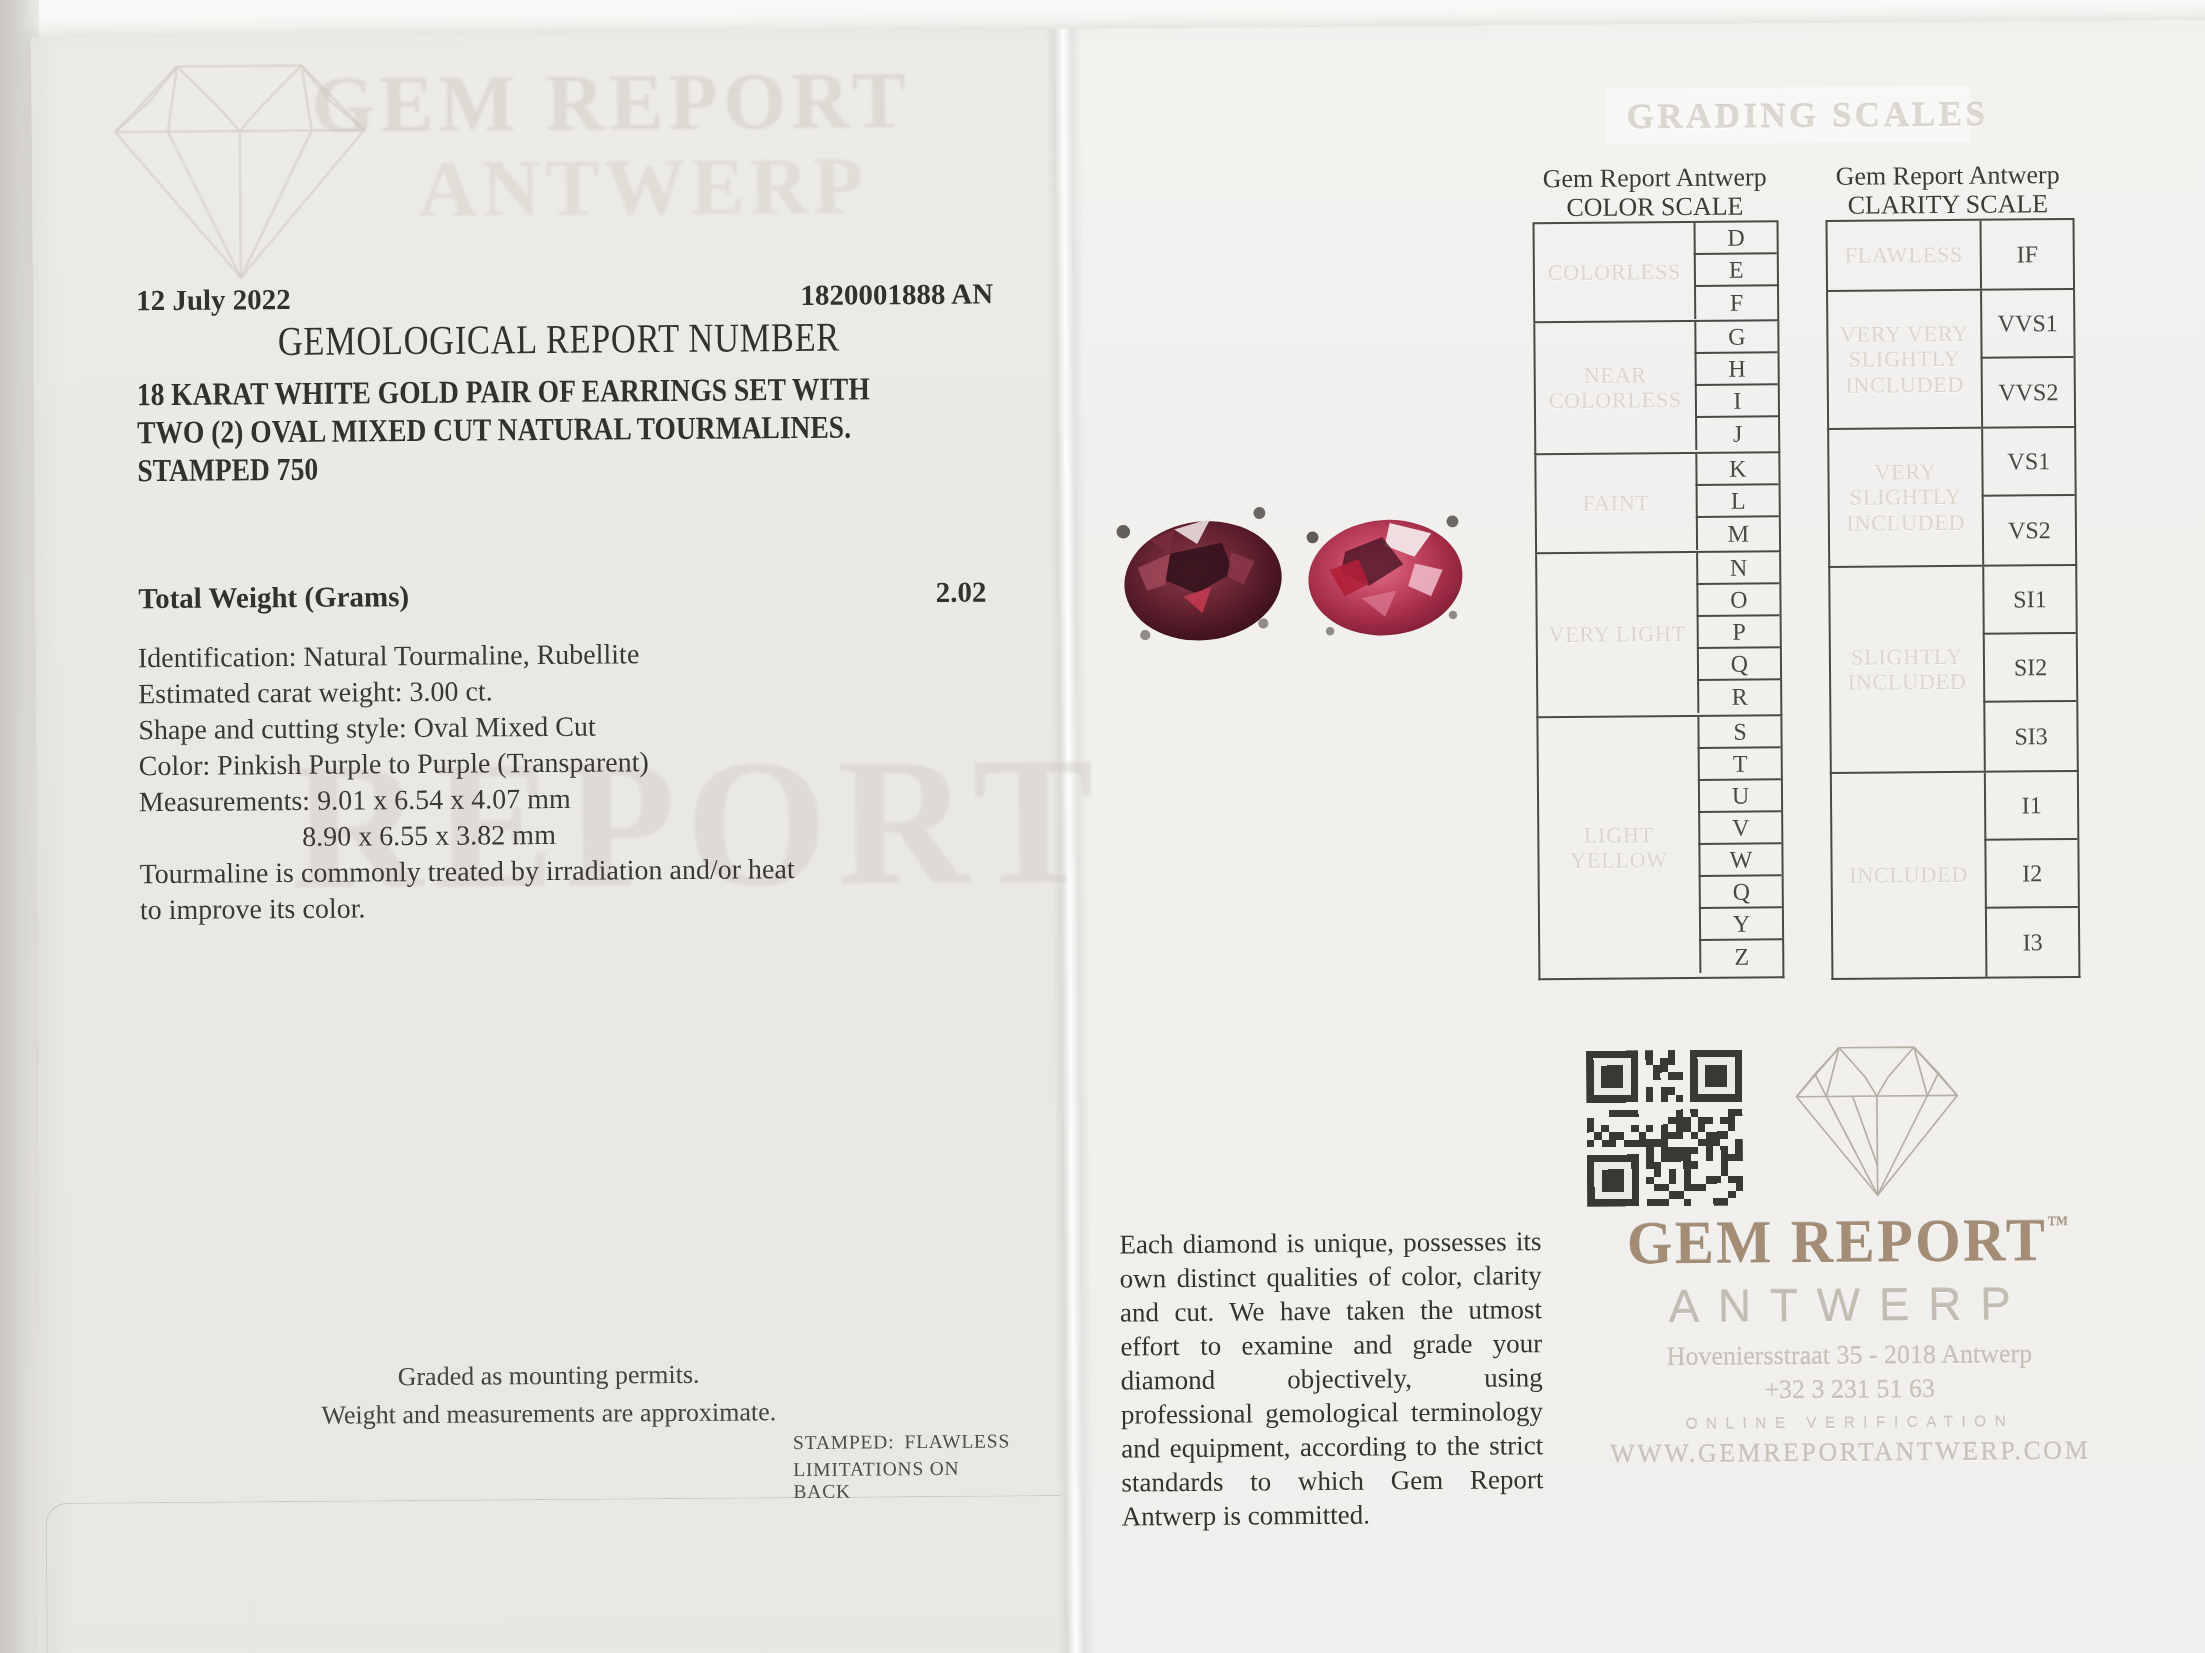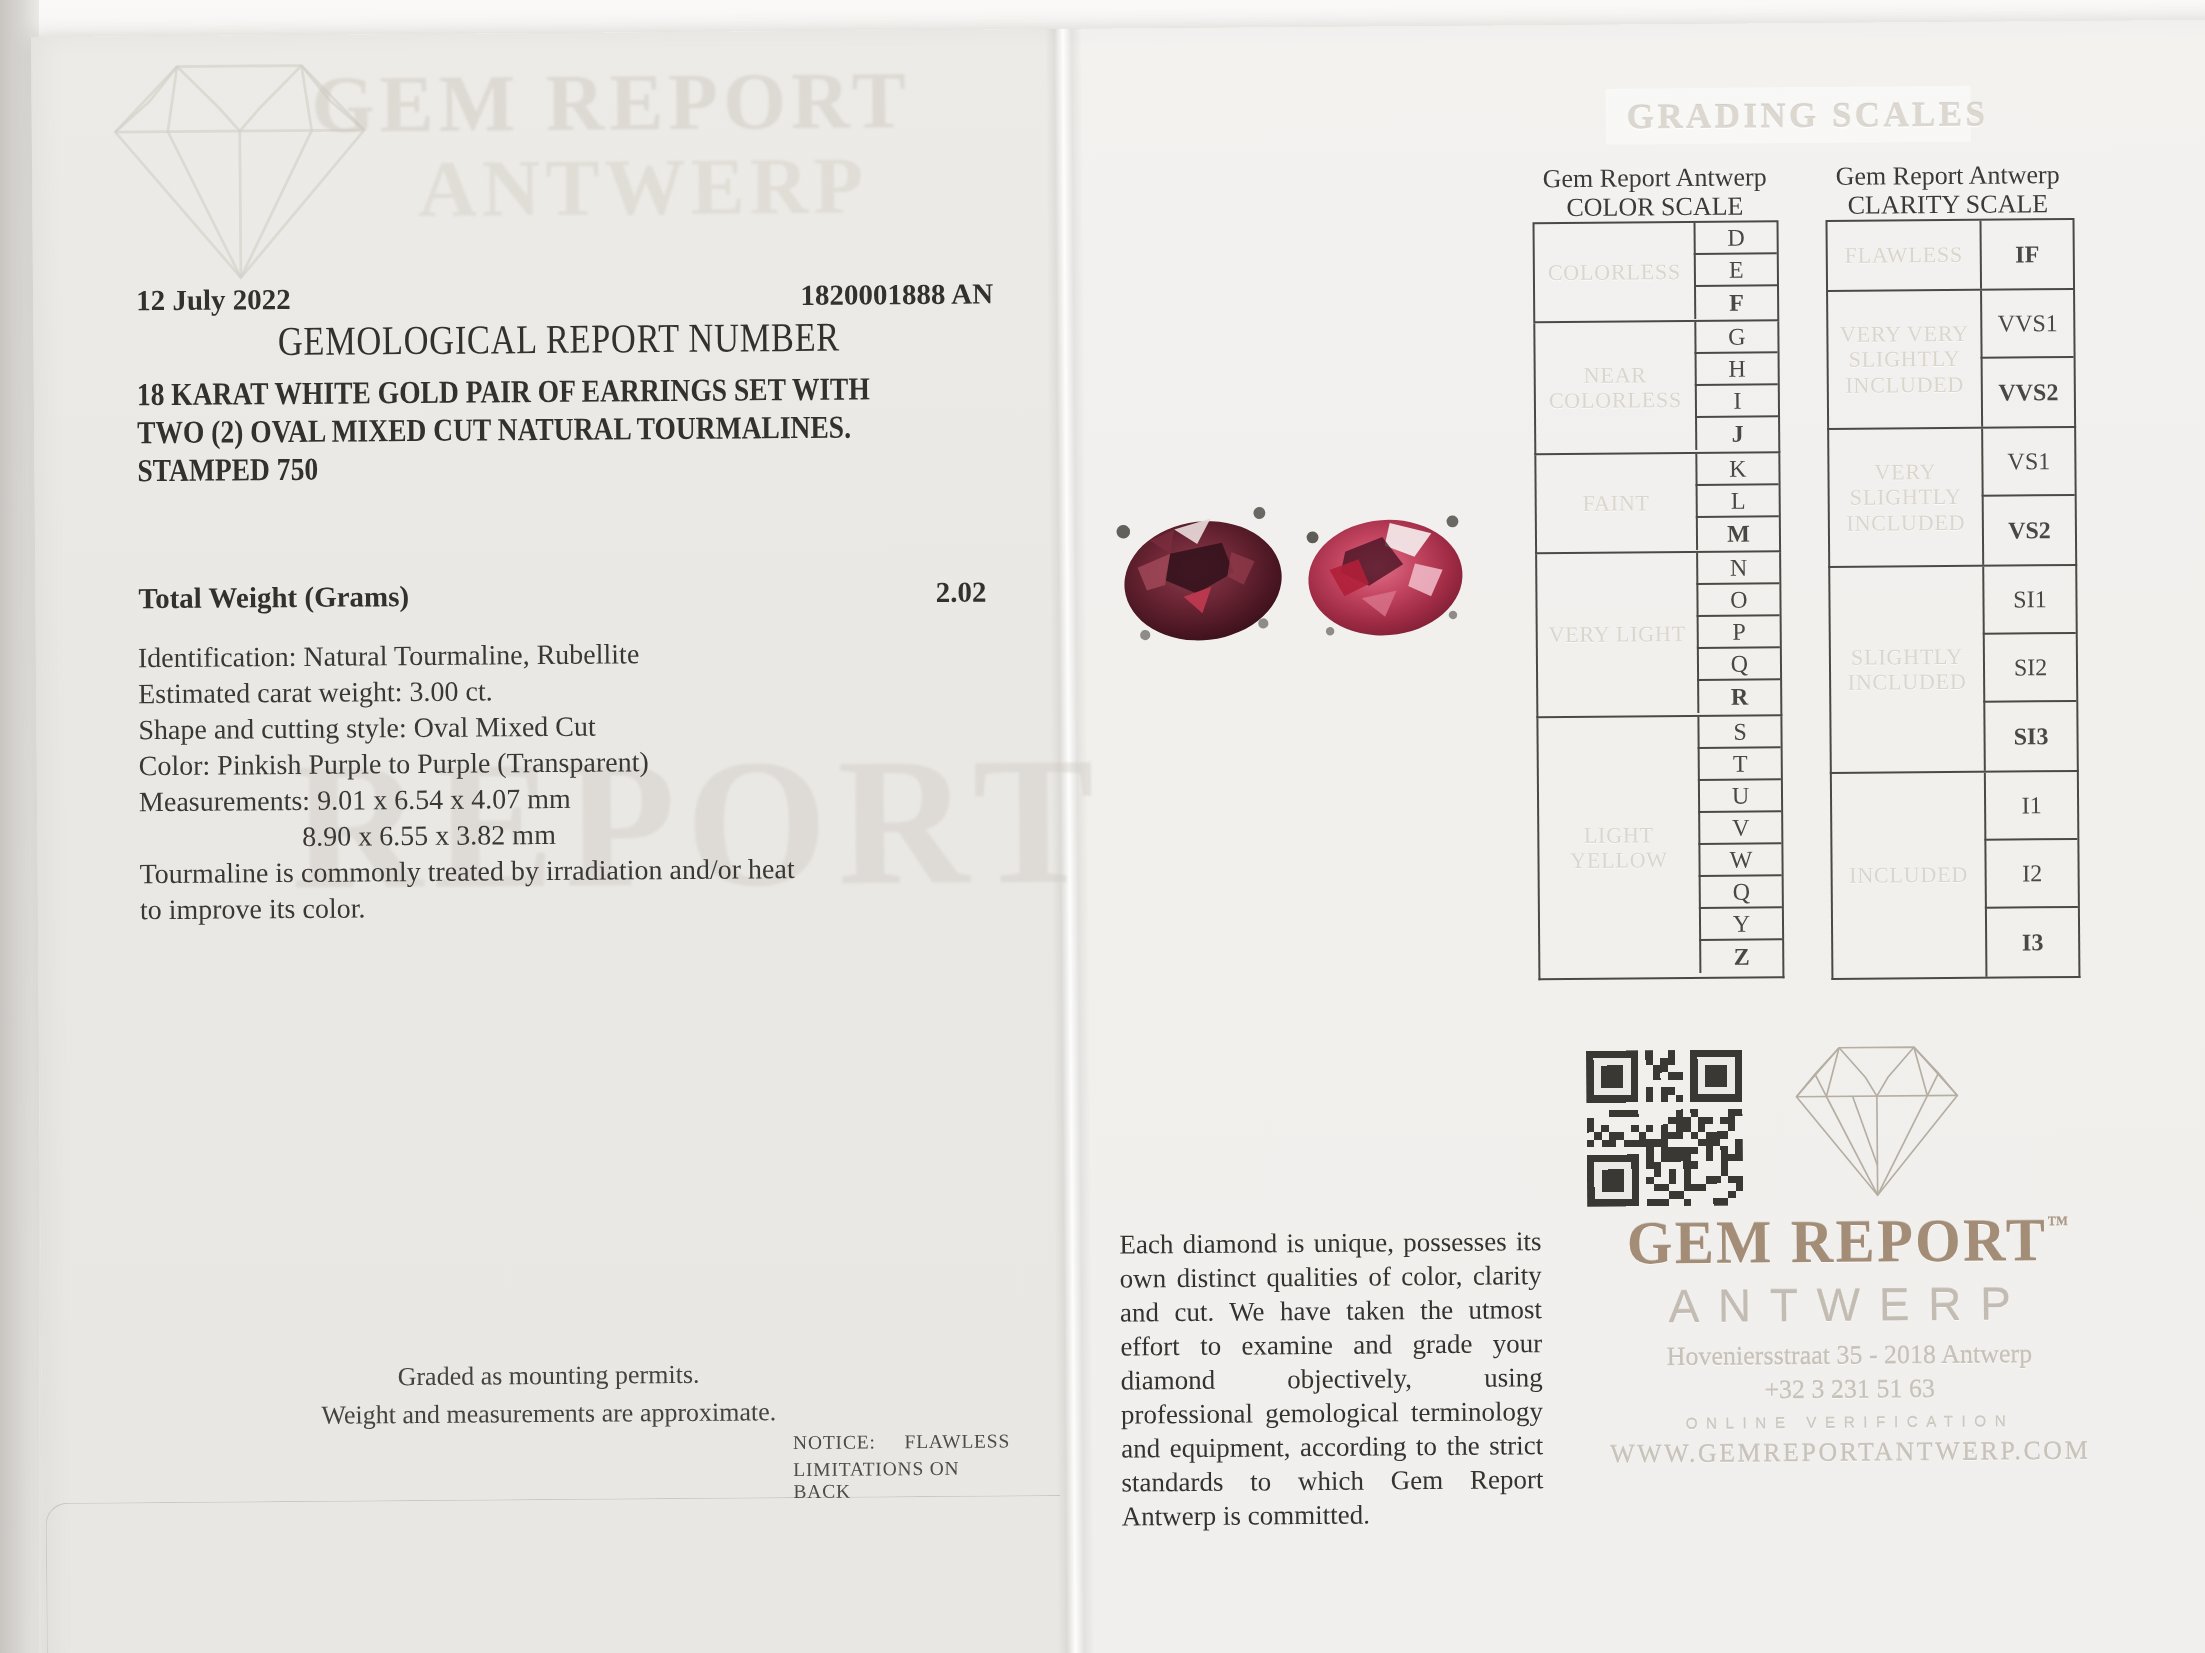--- a/index.html
+++ b/index.html
@@ -46,21 +46,21 @@
   .scale-header{font-size:26px;color:#3c3a36;text-align:center;line-height:29px;width:305px;}
   .scale{position:absolute;}
   .sc-row{display:flex;border:2.1px solid #4b4945;border-top-width:0;}
   .sc-row:first-child{border-top-width:2.1px;}
   .sc-label{flex:1;display:flex;align-items:center;justify-content:center;text-align:center;
             font-size:22px;letter-spacing:0.8px;color:#dbd6cd;line-height:25.4px;padding:0 8.5px;
             text-shadow:0 0.8px 0 rgba(255,255,255,.7);}
   .sc-grades{display:flex;flex-direction:column;}
   .sc-cell{display:flex;align-items:center;justify-content:center;font-size:24px;color:#4a4845;
            border-left:2.1px solid #4b4945;border-bottom:2.1px solid #4b4945;box-sizing:border-box;}
-  .sc-grades .sc-cell:last-child{border-bottom:none;font-weight:bold;}
+  .sc-grades .sc-cell:last-child{border-bottom:none;}
   .scale--color .sc-grades{width:83px;}
   .scale--clarity .sc-grades{width:93px;}
   
   .para{font-size:27px;line-height:34px;text-align:justify;color:#35332f;}
   .foil{text-shadow:0 0.8px 0 rgba(255,255,255,.75), 0 -0.8px 0 rgba(110,100,90,.28);}
   .logo-main{font-size:61px;font-weight:bold;letter-spacing:2.5px;color:#a38d77;text-align:center;}
   .logo-tm{font-size:22px;vertical-align:29px;color:#ab9884;}
   .logo-sub{font-family:"Liberation Sans",sans-serif;font-size:46px;letter-spacing:18.7px;
             color:#c3bcb2;text-align:center;font-weight:normal;}
   .addr{font-size:26px;color:#c7c1b8;text-align:center;}
@@ -121,21 +121,21 @@
         <div class="detail-line">Measurements: 9.01 x 6.54 x 4.07 mm</div>
         <div class="detail-line detail-indent">8.90 x 6.55 x 3.82 mm</div>
         <div class="detail-line">Tourmaline is commonly treated by irradiation and/or heat</div>
         <div class="detail-line">to improve its color.</div>
       </div>
 
     <div class="abs footer-line" style="left:210px;top:1328px;">Graded as mounting permits.</div>
     <div class="abs footer-line" style="left:210px;top:1366px;">Weight and measurements are approximate.</div>
     <div class="abs notice" style="left:751px;top:1401px;">
       <div class="notice-row">
-        <span>NOTICE:</span>
+        <span>STAMPED:</span>
         <span>FLAWLESS</span>
       </div>
       <div class="notice-row" style="margin-top:5.1px;">
         <span>LIMITATIONS ON BACK</span>
       </div>
     </div>
 
     <svg class="abs" style="left:1079px;top:458px;width:373px;height:195px;" viewBox="0 0 440 230">
       <defs>
         <radialGradient id="gA" cx="45%" cy="40%" r="65%">

